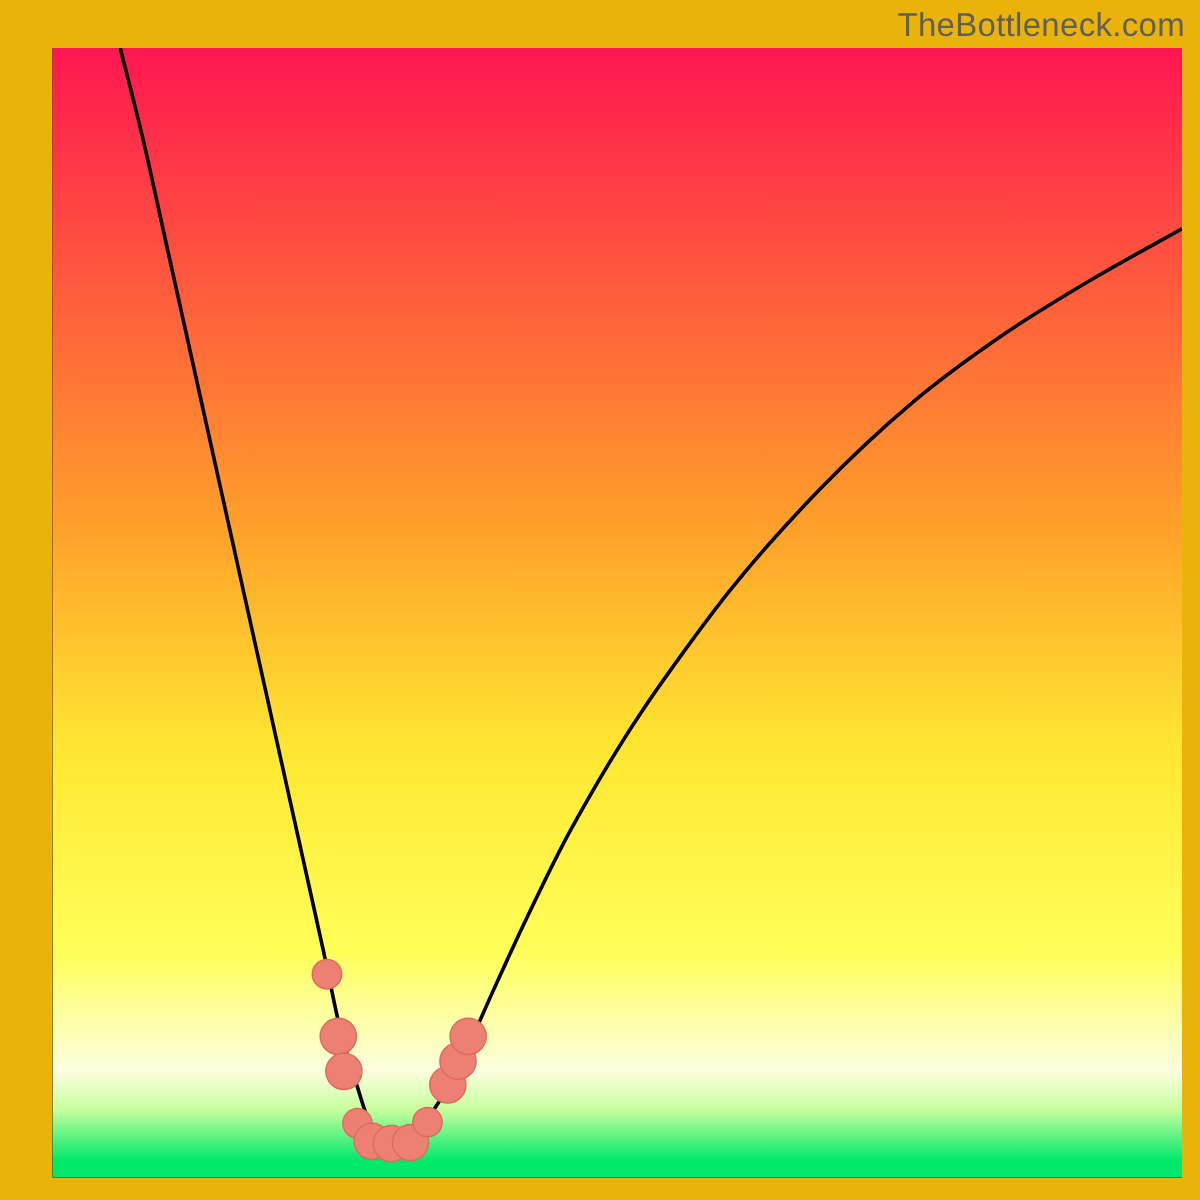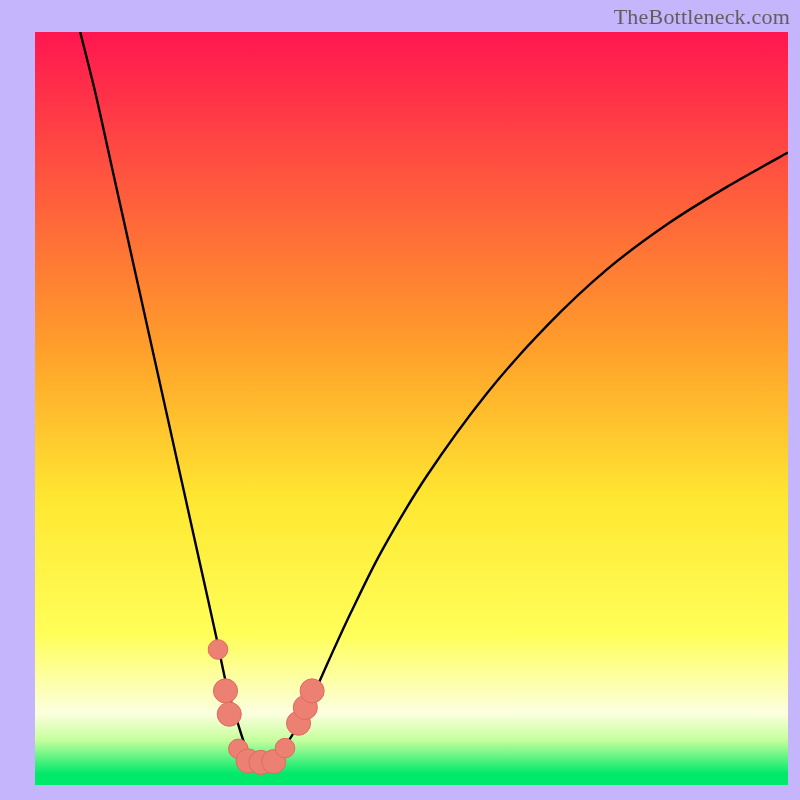--- a/index.html
+++ b/index.html
@@ -10,22 +10,21 @@
     background: #000;
     font-family: Arial, Helvetica, sans-serif;
     overflow: hidden;
   }
   .frame {
     position: absolute;
     left: 0;
     top: 0;
     width: 800px;
     height: 800px;
-    background: #c4b5fd;
-    font-family: Liberation Serif, serif;
+    background: #eab308;
   }
   .watermark {
     position: absolute;
     top: 4px;
     right: 10px;
     color: #5f5f5f;
     font-size: 22px;
     font-weight: 500;
     letter-spacing: 0.2px;
     user-select: none;

